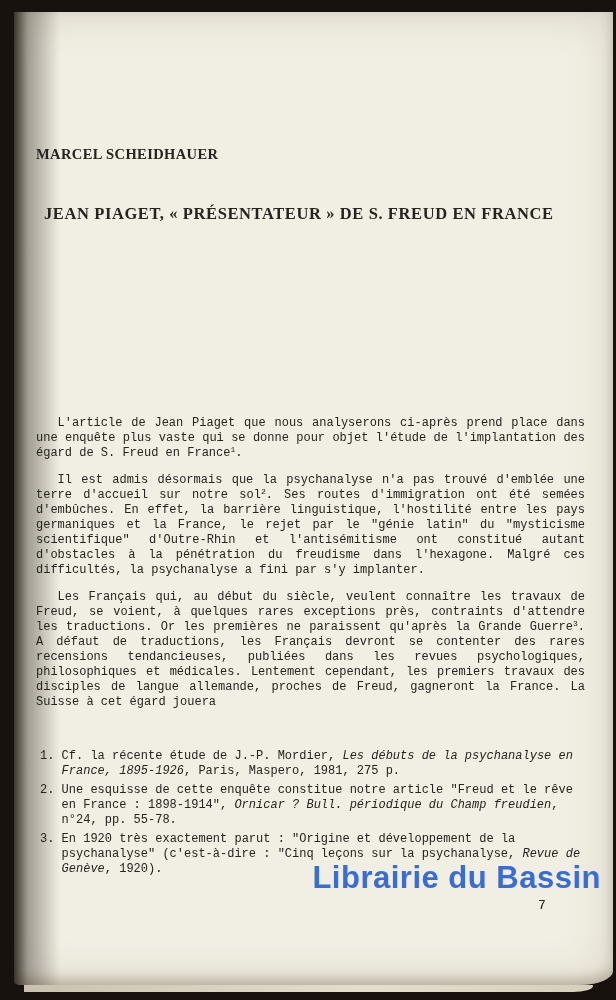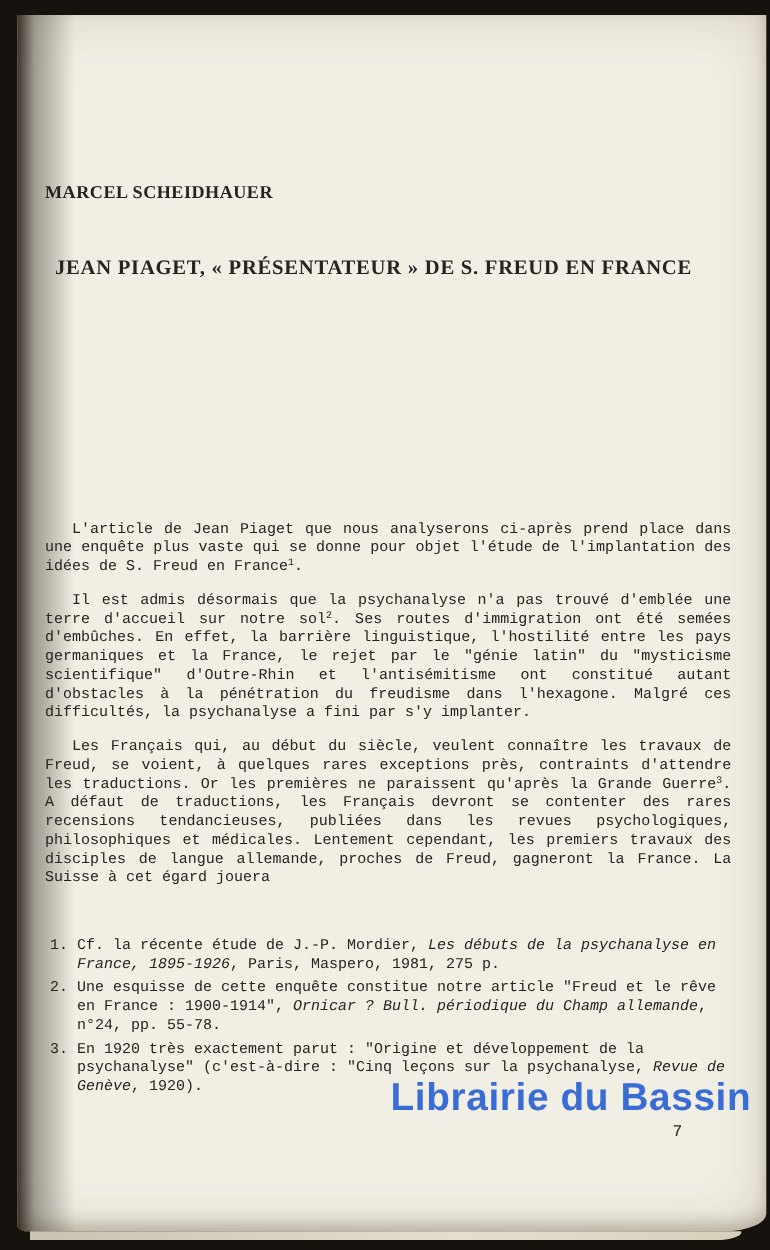--- a/index.html
+++ b/index.html
@@ -72,27 +72,27 @@
 
 <div class="page">
   <div class="gutter-shadow"></div>
   <div class="edge-strip"></div>
 
   <div class="author">MARCEL SCHEIDHAUER</div>
 
   <h1 class="title">JEAN PIAGET, « PRÉSENTATEUR » DE S. FREUD EN FRANCE</h1>
 
   <div class="body-text">
-    <p><span>L'article de Jean Piaget que nous analyserons ci-après prend place dans une enquête plus vaste qui se donne pour objet l'étude de l'implantation des idées de S. Freud en France</span><sup>1</sup><span>.</span></p>
+    <p><span>L'article de Jean Piaget que nous analyserons ci-après prend place dans une enquête plus vaste qui se donne pour objet l'étude de l'implantation des égard de S. Freud en France</span><sup>1</sup><span>.</span></p>
     <p><span>Il est admis désormais que la psychanalyse n'a pas trouvé d'emblée une terre d'accueil sur notre sol</span><sup>2</sup><span>. Ses routes d'immigration ont été semées d'embûches. En effet, la barrière linguistique, l'hostilité entre les pays germaniques et la France, le rejet par le "génie latin" du "mysticisme scientifique" d'Outre-Rhin et l'antisémitisme ont constitué autant d'obstacles à la pénétration du freudisme dans l'hexagone. Malgré ces difficultés, la psychanalyse a fini par s'y implanter.</span></p>
     <p><span>Les Français qui, au début du siècle, veulent connaître les travaux de Freud, se voient, à quelques rares exceptions près, contraints d'attendre les traductions. Or les premières ne paraissent qu'après la Grande Guerre</span><sup>3</sup><span>. A défaut de traductions, les Français devront se contenter des rares recensions tendancieuses, publiées dans les revues psychologiques, philosophiques et médicales. Lentement cependant, les premiers travaux des disciples de langue allemande, proches de Freud, gagneront la France. La Suisse à cet égard jouera</span></p>
   </div>
 
   <div class="footnotes">
     <p class="fn"><span class="fn-num">1.</span><span> Cf. la récente étude de J.-P. Mordier, </span><i>Les débuts de la psychanalyse en France, 1895-1926</i><span>, Paris, Maspero, 1981, 275 p.</span></p>
-    <p class="fn"><span class="fn-num">2.</span><span> Une esquisse de cette enquête constitue notre article "Freud et le rêve en France : 1900-1914", </span><i>Ornicar ? Bull. périodique du Champ allemande</i><span>, n°24, pp. 55-78.</span></p>
+    <p class="fn"><span class="fn-num">2.</span><span> Une esquisse de cette enquête constitue notre article "Freud et le rêve en France : 1898-1914", </span><i>Ornicar ? Bull. périodique du Champ freudien</i><span>, n°24, pp. 55-78.</span></p>
     <p class="fn"><span class="fn-num">3.</span><span> En 1920 très exactement parut : "Origine et développement de la psychanalyse" (c'est-à-dire : "Cinq leçons sur la psychanalyse, </span><i>Revue de Genève</i><span>, 1920).</span></p>
   </div>
 
   <div class="watermark">Librairie du Bassin</div>
 
   <div class="page-number">7</div>
 </div>
 
 </body></html>

